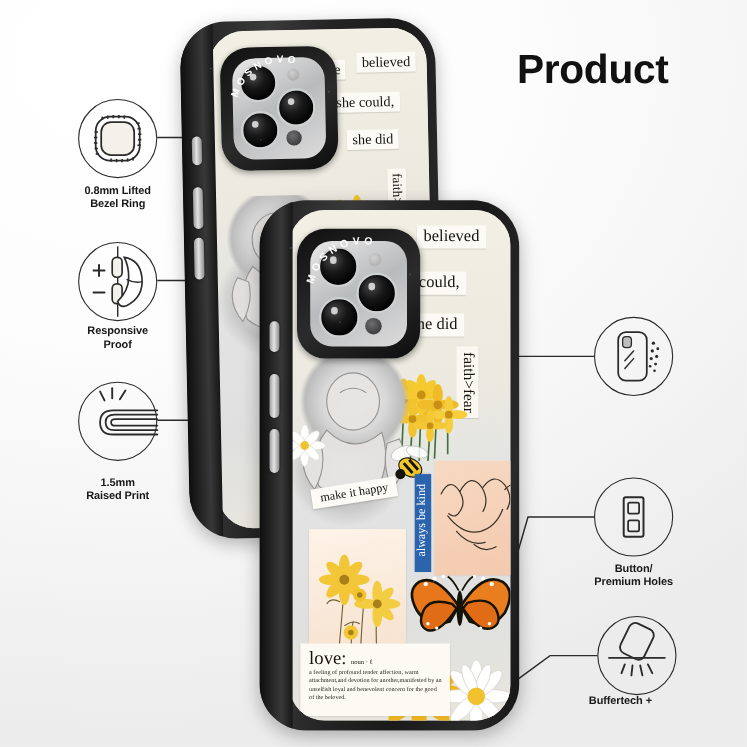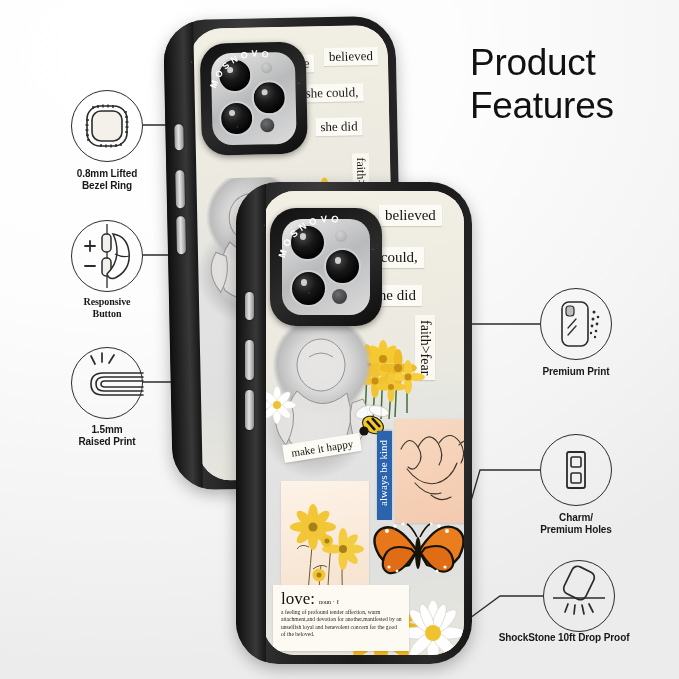--- a/index.html
+++ b/index.html
@@ -22,21 +22,21 @@
     overflow: hidden;
   }
 
   
   #title {
     position: absolute;
     left: 470px;
     top: 42px;
     width: 200px;
     font-size: 37px;
-    font-weight: normal;
+    font-weight: bold;
     line-height: 1.16;
     color: #111111;
     letter-spacing: -0.3px;
   }
   #title .t-line { display: block; white-space: nowrap; }
 
   
   .feature { position: absolute; }
   .badge {
     position: absolute;
@@ -263,21 +263,20 @@
       <circle cx="263" cy="125" r="4"></circle>
       <circle cx="193" cy="228" r="4"></circle>
       <circle cx="210" cy="382" r="4"></circle>
       <circle cx="443" cy="324" r="4.5"></circle>
       <circle cx="462" cy="532" r="0.1"></circle>
     </g>
   </svg>
 
   <div id="title">
     <span class="t-line">Product</span>
-    <span class="t-line">Features</span>
   </div>
 
   <div class="phone" id="phone-back">
     <div class="shell">
       <div class="screenface">
         <div class="collage">
           <div class="paper-bg"></div>
 
           <div class="strip" style="left:96px;top:28px;font-size:13px;padding:1px 4px;">She</div>
           <div class="strip" style="left:134px;top:22px;font-size:13px;padding:1px 5px;">believed</div>
@@ -738,41 +737,41 @@
       <rect x="31" y="14" width="9" height="18" rx="4" fill="#f3f1ec" stroke="#2b2b2b" stroke-width="1.5"></rect>
       <rect x="31" y="38" width="9" height="18" rx="4" fill="#f3f1ec" stroke="#2b2b2b" stroke-width="1.5"></rect>
       <g stroke="#2b2b2b" stroke-width="1.8" stroke-linecap="round">
         <path d="M14 26 h10"></path>
           <path d="M19 21 v10"></path>
         <path d="M14 46 h10"></path>
       </g>
       <path d="M42 14 q14 2 16 18 q2 18 -14 26 q-6 2 -8 -4 q10 -10 10 -22 q0 -10 -4 -18z" fill="#ffffff" stroke="#2b2b2b" stroke-width="1.5"></path>
       <path d="M44 34 q8 4 14 2" stroke="#2b2b2b" stroke-width="1.3" fill="none"></path>
     </svg>
-    <div class="flabel" style="left:7px;top:296px;width:200px;font-family:Liberation Serif, serif;">
+    <div class="flabel" style="left:7px;top:296px;width:200px;">
       <span class="l-line">Responsive</span>
-      <span class="l-line">Button</span>
+      <span class="l-line">Proof</span>
     </div>
   </div>
 
   <div class="feature">
     <div class="badge" style="left:71px;top:347px;width:72px;height:72px;"></div>
     <svg class="art" style="left:71px;top:347px;" width="72" height="72" viewBox="0 0 72 72">
       <g stroke="#2b2b2b" fill="none" stroke-width="1.6" stroke-linecap="round">
         <path d="M72 26 H32 q-12 0 -12 11 q0 11 12 11 H72"></path>
         <path d="M72 30 H33 q-8 0 -8 7 q0 7 8 7 H72"></path>
         <path d="M72 34 H34 q-4 0 -4 3 q0 3 4 3 H72"></path>
       </g>
       <g stroke="#2b2b2b" stroke-width="1.7" stroke-linecap="round">
         <path d="M24 17 l-4 -8"></path>
           <path d="M31 15 l0 -9"></path>
           <path d="M38 16 l5 -8"></path>
       </g>
     </svg>
-    <div class="flabel" style="left:7px;top:424px;width:200px;">
+    <div class="flabel" style="left:7px;top:434px;width:200px;">
       <span class="l-line">1.5mm</span>
       <span class="l-line">Raised Print</span>
     </div>
   </div>
 
   <div class="feature">
     <div class="badge" style="left:540px;top:288px;width:72px;height:72px;"></div>
     <svg class="art" style="left:540px;top:288px;" width="72" height="72" viewBox="0 0 72 72">
       <rect x="22" y="14" width="26" height="44" rx="7" fill="none" stroke="#2b2b2b" stroke-width="1.6"></rect>
       <rect x="26" y="18" width="8" height="10" rx="3" fill="#bdbdbd" stroke="#2b2b2b" stroke-width="1.2"></rect>
@@ -785,47 +784,46 @@
           <circle cx="58" cy="29" r="1.3"></circle>
           <circle cx="53" cy="31" r="1.5"></circle>
         <circle cx="57" cy="36" r="1.4"></circle>
           <circle cx="52" cy="38" r="1.4"></circle>
           <circle cx="56" cy="43" r="1.3"></circle>
         <circle cx="51" cy="45" r="1.2"></circle>
           <circle cx="55" cy="49" r="1.2"></circle>
       </g>
     </svg>
     <div class="flabel" style="left:476px;top:366px;width:200px;">
-      <span class="l-line">Premium Print</span>
     </div>
   </div>
 
   <div class="feature">
     <div class="badge" style="left:540px;top:434px;width:72px;height:72px;"></div>
     <svg class="art" style="left:540px;top:434px;" width="72" height="72" viewBox="0 0 72 72">
       <rect x="27" y="18" width="18" height="36" rx="2" fill="none" stroke="#2b2b2b" stroke-width="1.8"></rect>
       <rect x="31" y="23" width="10" height="10" rx="1.5" fill="none" stroke="#2b2b2b" stroke-width="1.6"></rect>
       <rect x="31" y="39" width="10" height="10" rx="1.5" fill="none" stroke="#2b2b2b" stroke-width="1.6"></rect>
     </svg>
     <div class="flabel" style="left:476px;top:512px;width:200px;">
-      <span class="l-line">Charm/</span>
+      <span class="l-line">Button/</span>
       <span class="l-line">Premium Holes</span>
     </div>
   </div>
 
   <div class="feature">
     <div class="badge" style="left:543px;top:560px;width:72px;height:72px;"></div>
     <svg class="art" style="left:543px;top:560px;" width="72" height="72" viewBox="0 0 72 72">
       <path d="M10 38 H62" stroke="#2b2b2b" stroke-width="1.6"></path>
       <rect x="24" y="8" width="24" height="30" rx="6" fill="none" stroke="#2b2b2b" stroke-width="1.7" transform="rotate(26 36 23)"></rect>
       <g stroke="#2b2b2b" stroke-width="1.7" stroke-linecap="round">
         <path d="M25 44 l-3 8"></path>
           <path d="M32 45 l-1 9"></path>
           <path d="M39 45 l2 9"></path>
           <path d="M46 44 l4 8"></path>
       </g>
     </svg>
     <div class="flabel" style="left:449px;top:632px;width:230px;">
-      <span class="l-line">ShockStone 10ft Drop Proof</span>
+      <span class="l-line">Buffertech +</span>
     </div>
   </div>
 
 </div>
 
 </body></html>

